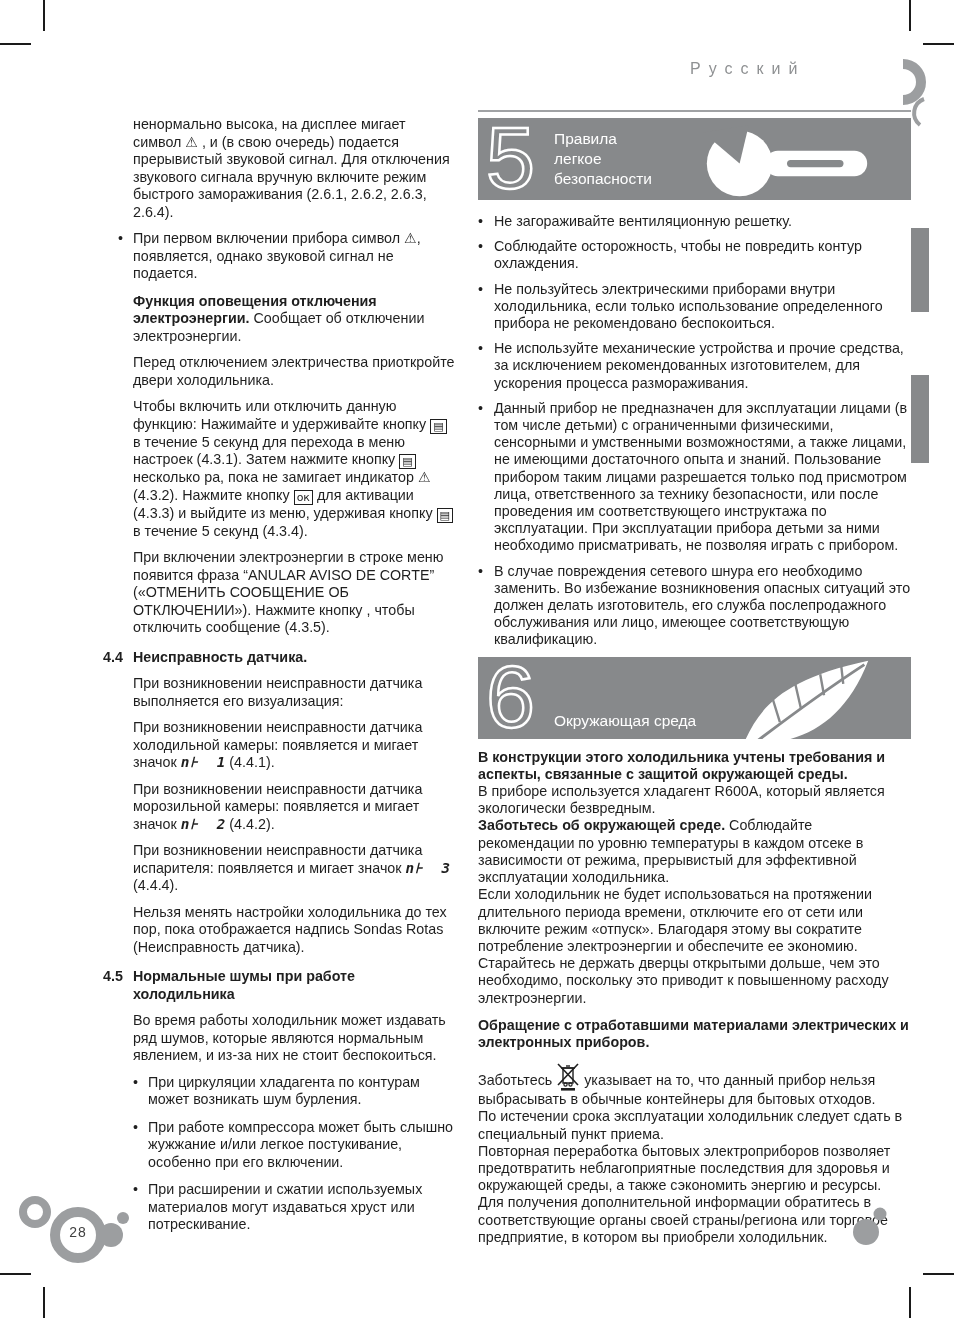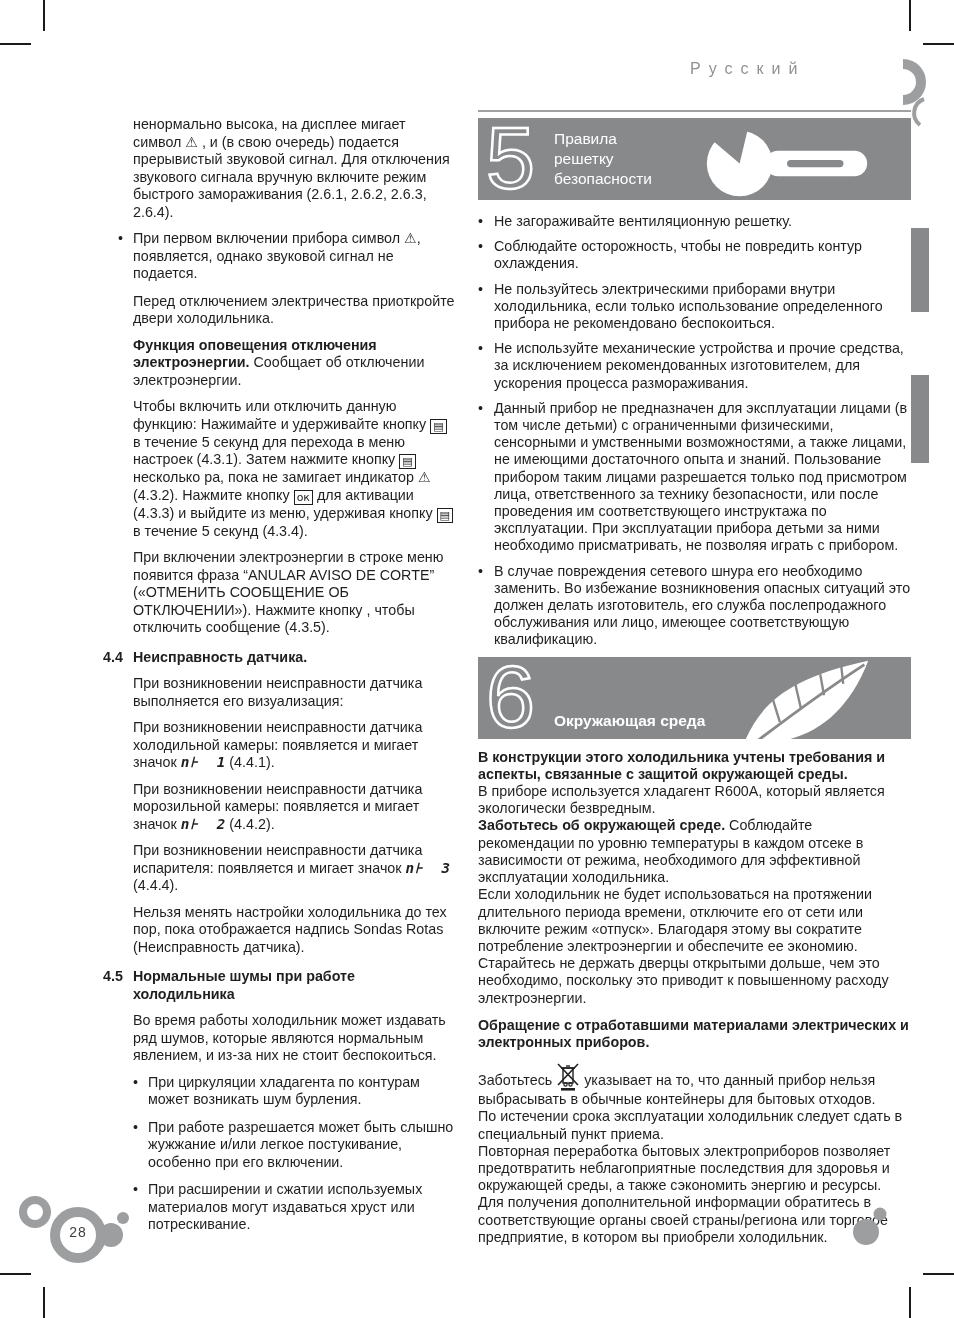--- a/index.html
+++ b/index.html
@@ -27,21 +27,21 @@
   .kbtn{display:inline-block;border:1px solid #1f1f1f;padding:0 2px;font-size:11px;line-height:13px;
         vertical-align:-1px;font-family:"DejaVu Sans",sans-serif;}
   .seg{font-family:"DejaVu Sans Mono",monospace;font-style:italic;font-weight:bold;letter-spacing:1px;}
   .seg-digit{font-family:"DejaVu Sans Mono",monospace;font-style:italic;font-weight:bold;margin-left:18px;}
   
   .rule{height:2px;background:#a0a2a4;margin-bottom:6px;}
   .banner{position:relative;height:82px;background:#87898b;color:#ffffff;margin-bottom:13px;overflow:hidden;}
   .banner .bignum{position:absolute;left:8px;top:-8px;font-size:88px;line-height:96px;
         color:transparent;-webkit-text-stroke:2.5px #ffffff;font-weight:400;}
   .banner .btitle{position:absolute;left:76px;top:11px;font-weight:normal;font-size:15.5px;line-height:20px;}
-  .banner .btitle-low{position:absolute;left:76px;bottom:9px;font-weight:bold;font-size:15.5px;}
+  .banner .btitle-low{position:absolute;left:76px;bottom:9px;font-weight:normal;font-size:15.5px;}
   .banner svg{position:absolute;}
   #banner6{margin-top:8px;margin-bottom:10px;}
   .rb{display:flex;margin:0 0 8px 0;}
   .rb .dot{width:16px;flex:0 0 16px;}
   .s6 p{margin:0;}
   .s6 .gap-top{margin-top:10px;}
   
   .tab{position:absolute;left:911px;width:18px;background:#87898b;}
   
   #badge{position:absolute;left:0;top:1185px;}
@@ -79,24 +79,24 @@
 
     <p class="ind">
       <span>ненормально высока, на дисплее мигает символ </span><span class="warn-ico">⚠</span><span> , и (в свою очередь) подается прерывистый звуковой сигнал. Для отключения звукового сигнала вручную включите режим быстрого замораживания (2.6.1, 2.6.2, 2.6.3, 2.6.4).</span>
     </p>
 
     <div class="bullet" style="margin-left:15px;">
       <span class="dot">•</span>
       <span><span>При первом включении прибора символ </span><span class="warn-ico">⚠</span><span>, появляется, однако звуковой сигнал не подается.</span></span>
     </div>
 
+    <p class="ind">
+      <span class="b">Функция оповещения отключения электроэнергии.</span><span> Сообщает об отключении электроэнергии.</span>
+    </p>
     <p class="ind">Перед отключением электричества приоткройте двери холодильника.</p>
-    <p class="ind">
-      <span class="b">Функция оповещения отключения электроэнергии.</span><span> Сообщает об отключении электроэнергии.</span>
-    </p>
     <p class="ind">
       <span>Чтобы включить или отключить данную функцию: Нажимайте и удерживайте кнопку </span><span class="kbtn">▤</span><span> в течение 5 секунд для перехода в меню настроек (4.3.1). Затем нажмите кнопку </span><span class="kbtn">▤</span><span> несколько ра, пока не замигает индикатор </span><span class="warn-ico">⚠</span><span> (4.3.2). Нажмите кнопку </span><span class="kbtn">ок</span><span> для активации (4.3.3) и выйдите из меню,  удерживая кнопку </span><span class="kbtn">▤</span><span> в течение 5 секунд (4.3.4).</span>
     </p>
     <p class="ind">При включении электроэнергии в строке меню появится фраза “ANULAR AVISO DE CORTE” («ОТМЕНИТЬ СООБЩЕНИЕ ОБ ОТКЛЮЧЕНИИ»). Нажмите кнопку , чтобы отключить сообщение (4.3.5).</p>
 
     <div class="sec-head">
       <span class="num">4.4</span>
       <span>Неисправность датчика.</span>
     </div>
     <p class="ind">При возникновении неисправности датчика выполняется его визуализация:</p>
@@ -116,38 +116,38 @@
       <span>Нормальные шумы при работе холодильника</span>
     </div>
     <p class="ind">Во время работы холодильник может издавать ряд шумов, которые являются нормальным явлением, и из-за них не стоит беспокоиться.</p>
 
     <div class="bullet sub">
       <span class="dot">•</span>
         <span>При циркуляции хладагента по контурам может возникать шум бурления.</span>
     </div>
     <div class="bullet sub">
       <span class="dot">•</span>
-        <span>При работе разрешается может быть слышно жужжание и/или легкое постукивание, особенно при его включении.</span>
+        <span>При работе компрессора может быть слышно жужжание и/или легкое постукивание, особенно при его включении.</span>
     </div>
     <div class="bullet sub">
       <span class="dot">•</span>
         <span>При расширении и сжатии используемых материалов могут издаваться хруст или потрескивание.</span>
     </div>
 
   </div>
 
   <div id="right-col">
 
     <div class="rule"></div>
 
     <div class="banner" id="banner5">
       <span class="bignum">5</span>
       <div class="btitle">
         <div>Правила</div>
-        <div>решетку</div>
+        <div>легкое</div>
         <div>безопасности</div>
       </div>
       <svg width="200" height="82" viewBox="0 0 200 90" style="right:24px;top:0;">
         <circle cx="48" cy="50" r="36" fill="#ffffff"></circle>
         <path d="M48 50 L8 16 L58 8 Z" fill="#87898b"></path>
         <rect x="76" y="36" width="112" height="28" rx="14" fill="#ffffff"></rect>
         <rect x="100" y="46" width="62" height="8" rx="4" fill="#87898b"></rect>
       </svg>
     </div>
 
@@ -182,21 +182,21 @@
       <svg width="160" height="96" viewBox="0 0 160 100" style="right:30px;top:-2px;">
         <path d="M18 98 C34 58 56 26 150 6 C126 68 84 92 34 92 Z" fill="#ffffff"></path>
         <path d="M26 96 C60 70 100 40 146 10" fill="none" stroke="#87898b" stroke-width="3"></path>
         <path d="M58 70 L50 44 M80 56 L74 30 M104 42 L100 20 M124 30 L122 12" stroke="#87898b" stroke-width="2.5" fill="none"></path>
       </svg>
     </div>
 
     <div class="s6">
       <p class="b">В конструкции этого холодильника учтены требования и аспекты, связанные с защитой окружающей среды.</p>
       <p>В приборе используется хладагент R600A, который является экологически безвредным.</p>
-      <p><span class="b">Заботьтесь об окружающей среде.</span><span> Соблюдайте рекомендации по уровню температуры в каждом отсеке в зависимости от режима, необходимого для эффективной эксплуатации холодильника.</span></p>
+      <p><span class="b">Заботьтесь об окружающей среде.</span><span> Соблюдайте рекомендации по уровню температуры в каждом отсеке в зависимости от режима, прерывистый для эффективной эксплуатации холодильника.</span></p>
       <p>Если холодильник не будет использоваться на протяжении длительного периода времени, отключите его от сети или включите режим «отпуск». Благодаря этому вы сократите потребление электроэнергии и обеспечите ее экономию.</p>
       <p>Старайтесь не держать дверцы открытыми дольше, чем это необходимо, поскольку это приводит к повышенному расходу электроэнергии.</p>
       <p class="b gap-top">Обращение с отработавшими материалами электрических и электронных приборов.</p>
       <p class="gap-top">
         <span>Заботьтесь </span><svg class="weee-ico" width="24" height="30" viewBox="0 0 24 30">
           <rect x="7" y="7" width="10" height="15" fill="none" stroke="#1f1f1f" stroke-width="1.4"></rect>
           <line x1="5" y1="7" x2="19" y2="7" stroke="#1f1f1f" stroke-width="1.4"></line>
           <line x1="10" y1="5" x2="14" y2="5" stroke="#1f1f1f" stroke-width="1.4"></line>
           <circle cx="9.5" cy="23.5" r="1.6" fill="none" stroke="#1f1f1f" stroke-width="1.2"></circle>
           <circle cx="14.5" cy="23.5" r="1.6" fill="none" stroke="#1f1f1f" stroke-width="1.2"></circle>

